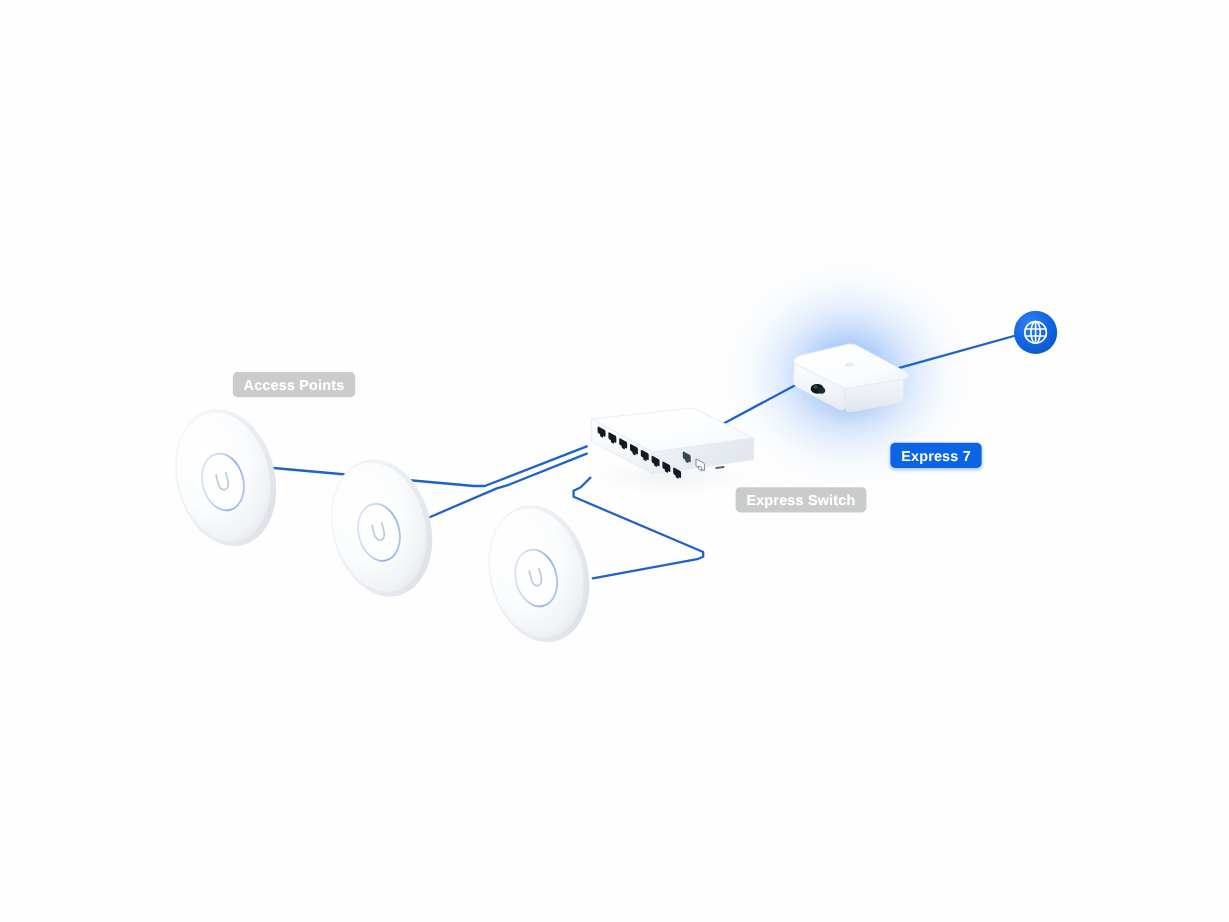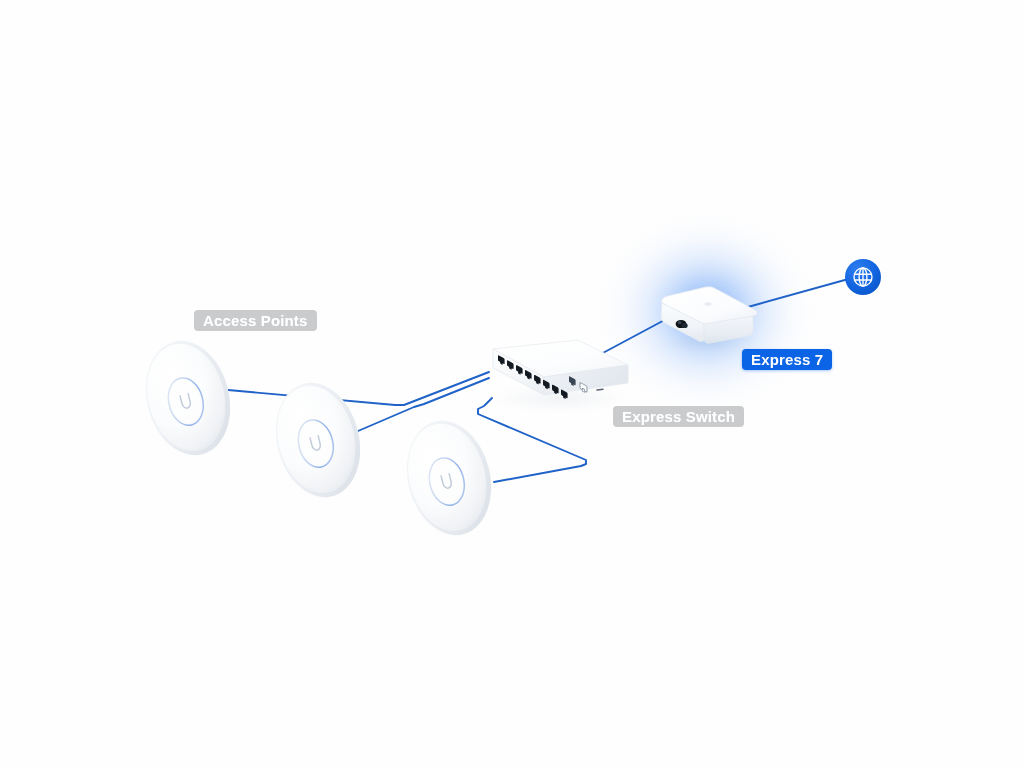--- a/index.html
+++ b/index.html
@@ -29,38 +29,39 @@
     height: 768px;
   }
   .node-label {
     position: absolute;
     display: inline-flex;
     align-items: center;
     justify-content: center;
     height: 21px;
     padding: 0 9px;
     border-radius: 4px;
-    font-size: 15px;
+    font-size: 12px;
     font-weight: 700;
     letter-spacing: 0.15px;
     line-height: 1;
     white-space: nowrap;
     color: #ffffff;
     box-sizing: border-box;
     user-select: none;
   }
   .node-label.muted {
     background: #c9cbcd;
     color: #ffffff;
     text-shadow: 0 0 1px rgba(255,255,255,.35);
   }
   .node-label.accent {
     background: #0b63e5;
     color: #ffffff;
     box-shadow: 0 1px 3px rgba(11,99,229,.35);
+    margin-top: 20px;
   }
   #label-access-points { left: 194px; top: 310px; }
   #label-utility-switch { left: 613px; top: 406px; }
   #label-express7 { left: 742px; top: 349px; }
 </style>
 </head>
 <body>
 
 <div id="stage">
 

